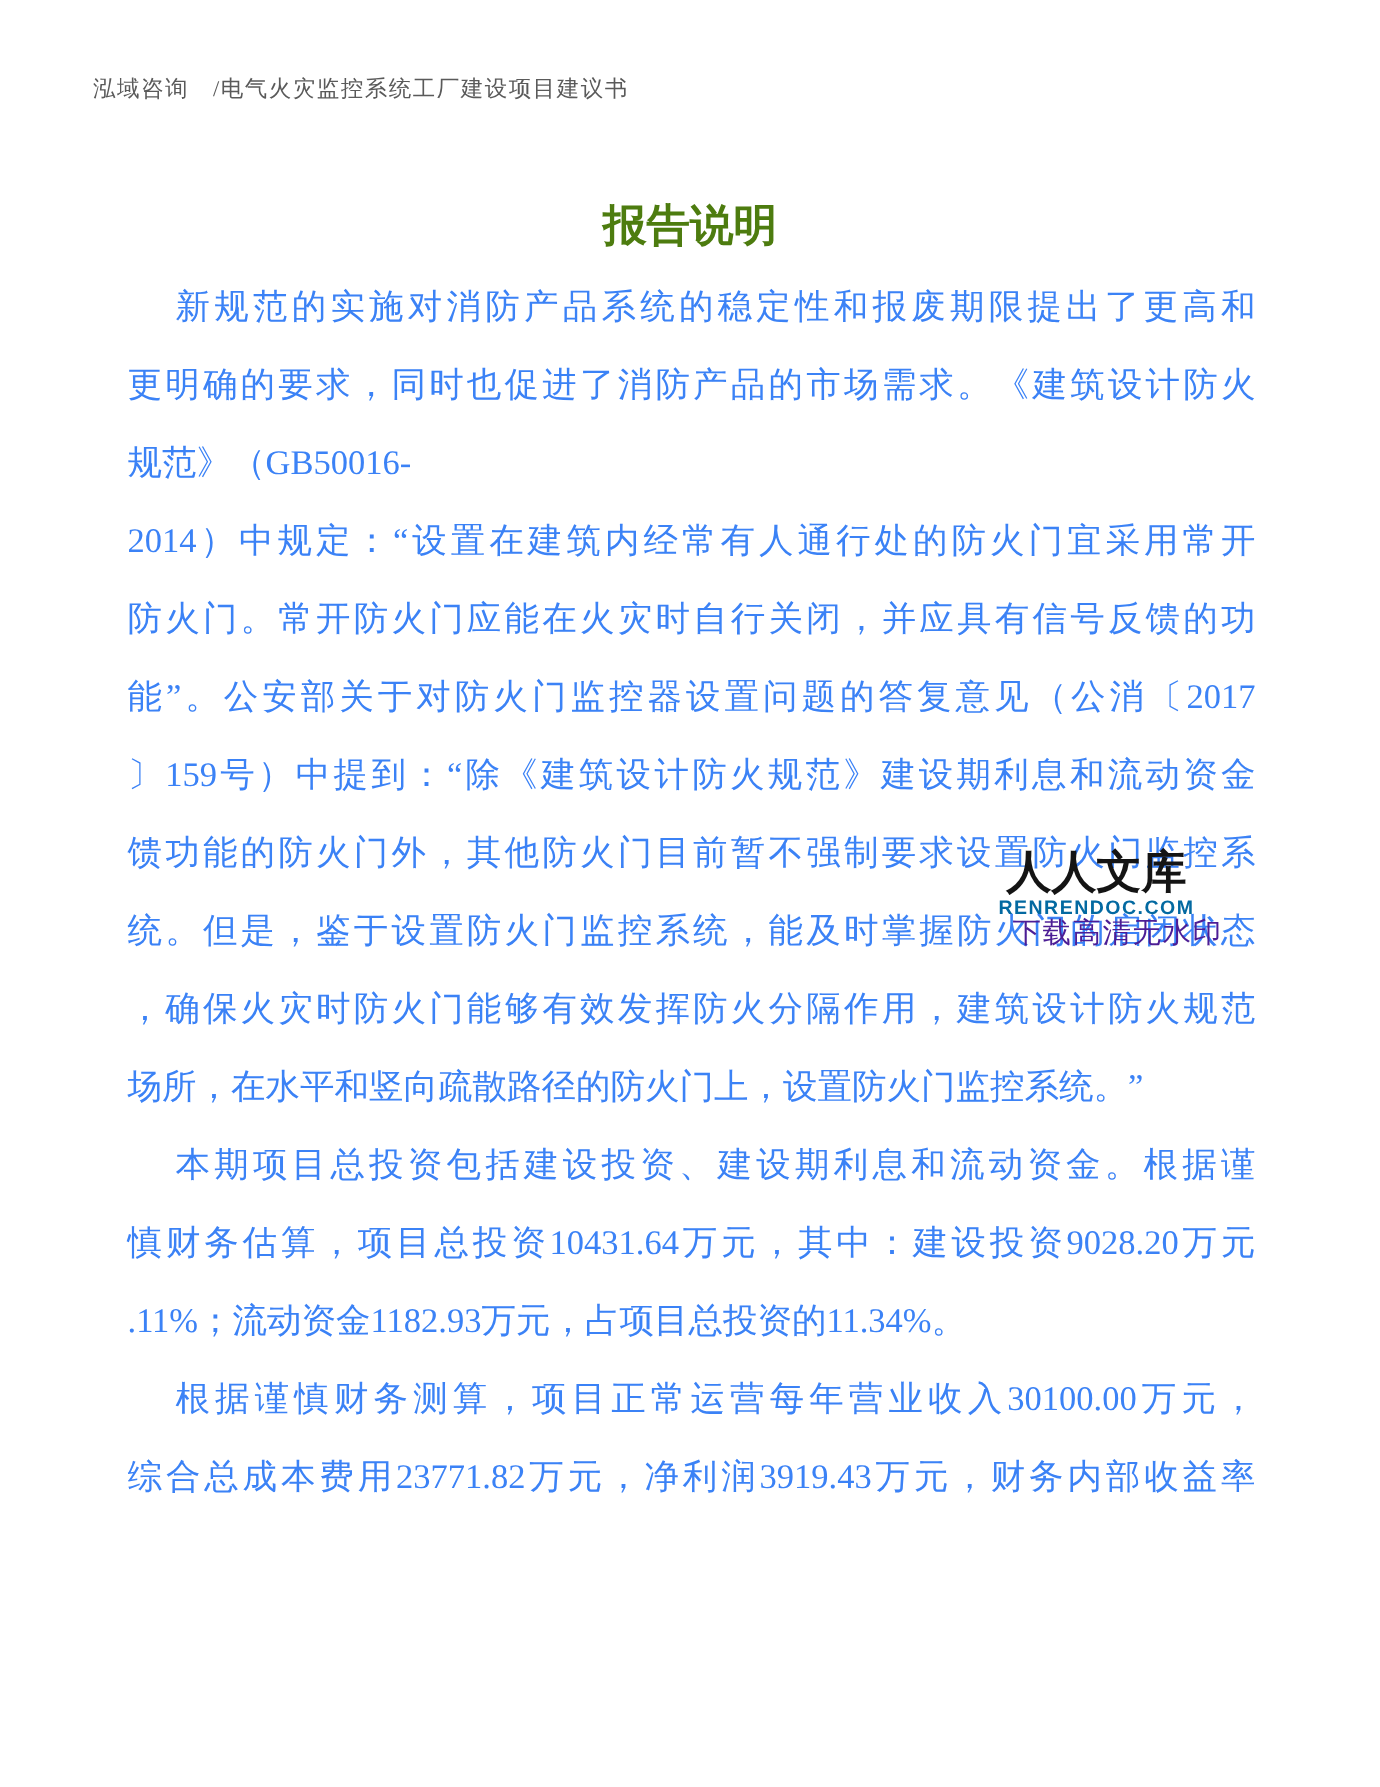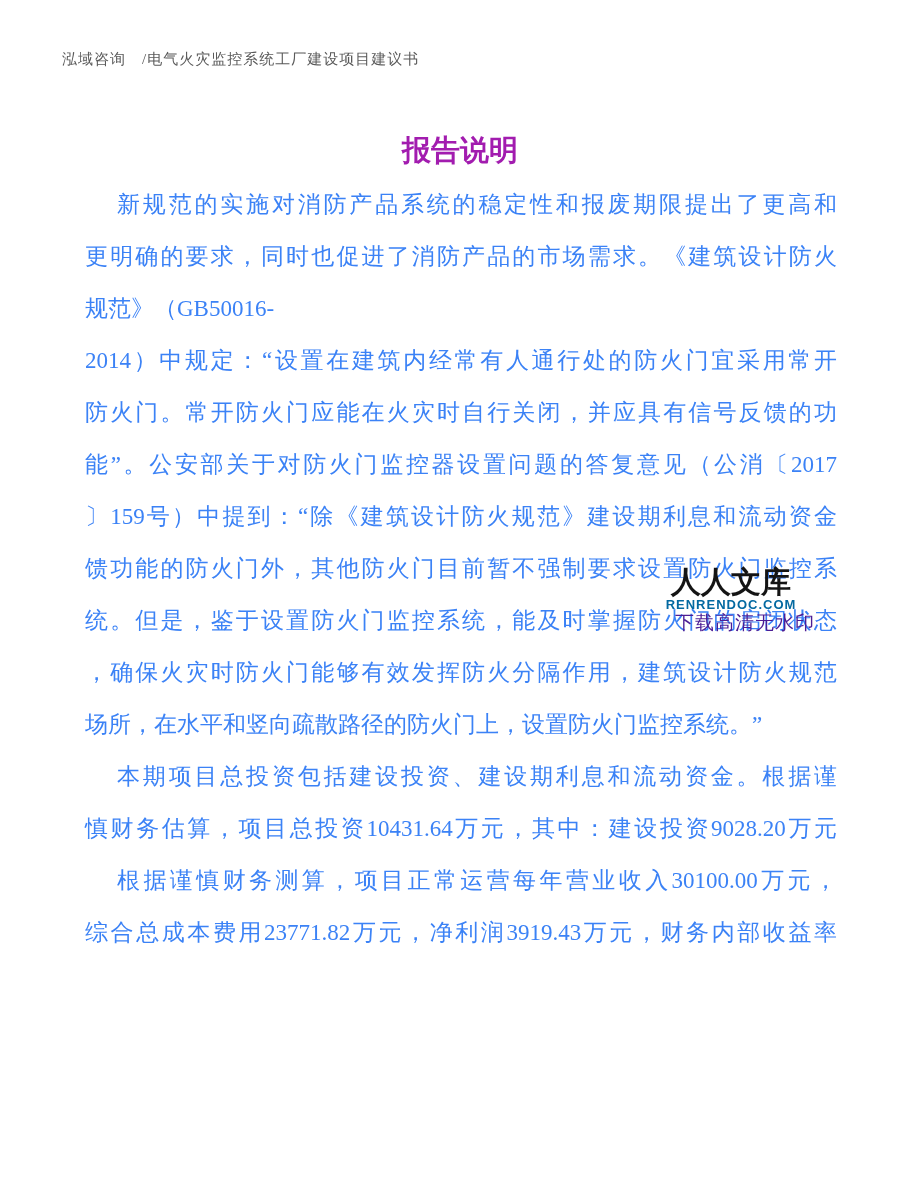--- a/index.html
+++ b/index.html
@@ -14,21 +14,21 @@
   .page{position:absolute;inset:0;background:#ffffff;padding-left:20px;}
   .doc-header{
     position:absolute;left:62px;top:50px;
     font-size:15px;letter-spacing:1px;
     color:#5a5a5a;white-space:nowrap;
   }
   .doc-title{
     position:absolute;left:0;top:131px;width:920px;
     margin:0;text-align:center;
     font-family:"Liberation Sans","DejaVu Sans",sans-serif;
-    font-weight:700;font-size:29px;color:#a21caf;
+    font-weight:700;font-size:29px;color:#4d7c0f;
   }
   .doc-body{
     position:absolute;left:85px;top:179px;width:752px;
   }
   .bodyline{
     height:52px;line-height:52px;
     font-size:23px;color:#3b82f6;
     text-align:left;
     white-space:nowrap;
   }
@@ -75,20 +75,21 @@
       <div class="bodyline fill">2014）中规定：“设置在建筑内经常有人通行处的防火门宜采用常开</div>
       <div class="bodyline fill">防火门。常开防火门应能在火灾时自行关闭，并应具有信号反馈的功</div>
       <div class="bodyline fill">能”。公安部关于对防火门监控器设置问题的答复意见（公消〔2017</div>
       <div class="bodyline fill">〕159号）中提到：“除《建筑设计防火规范》建设期利息和流动资金</div>
       <div class="bodyline fill">馈功能的防火门外，其他防火门目前暂不强制要求设置防火门监控系</div>
       <div class="bodyline fill">统。但是，鉴于设置防火门监控系统，能及时掌握防火门的启闭状态</div>
       <div class="bodyline fill">，确保火灾时防火门能够有效发挥防火分隔作用，建筑设计防火规范</div>
       <div class="bodyline">场所，在水平和竖向疏散路径的防火门上，设置防火门监控系统。”</div>
       <div class="bodyline indent fill">本期项目总投资包括建设投资、建设期利息和流动资金。根据谨</div>
       <div class="bodyline fill">慎财务估算，项目总投资10431.64万元，其中：建设投资9028.20万元</div>
+      <div class="bodyline">.11%；流动资金1182.93万元，占项目总投资的11.34%。</div>
       <div class="bodyline indent fill">根据谨慎财务测算，项目正常运营每年营业收入30100.00万元，</div>
       <div class="bodyline fill">综合总成本费用23771.82万元，净利润3919.43万元，财务内部收益率</div>
     </div>
 
   <div class="watermark">
     <span class="wm-brand">人人文库</span>
     <span class="wm-domain">RENRENDOC.COM</span>
     <span class="wm-tagline">下载高清无水印</span>
   </div>
 

